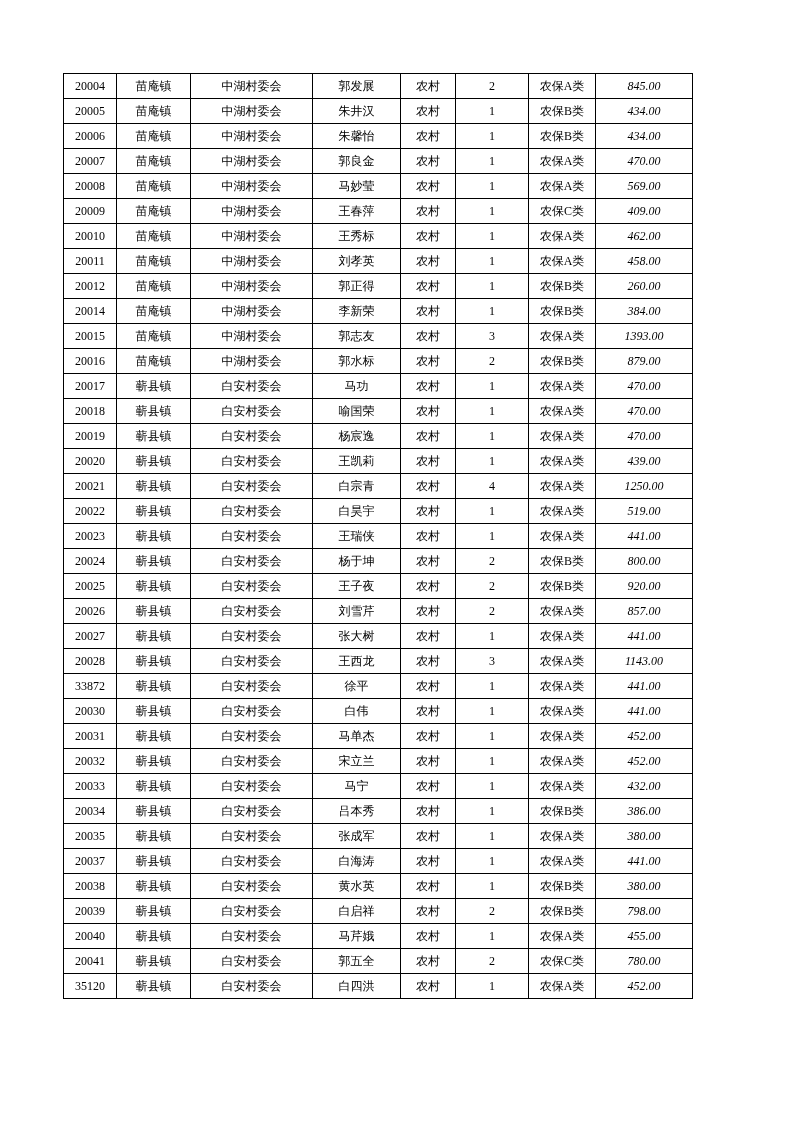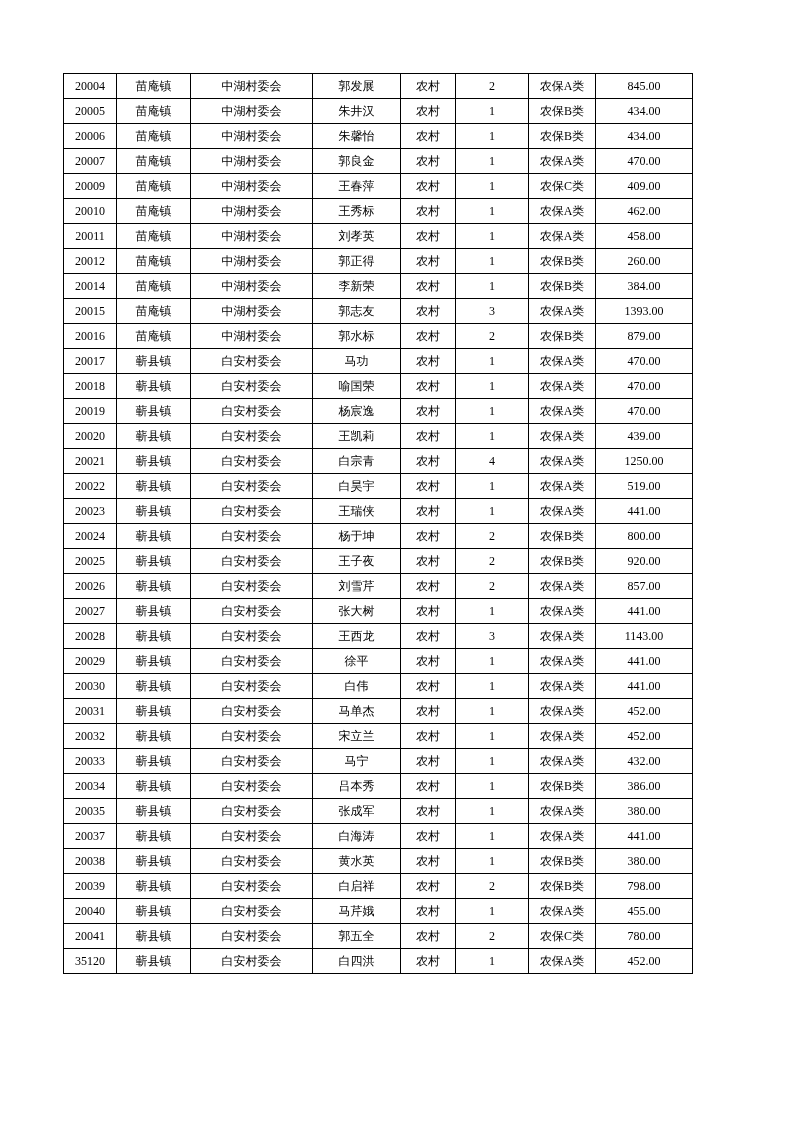--- a/index.html
+++ b/index.html
@@ -47,20 +47,21 @@
   col.c-village  { width: 122px; }
   col.c-name     { width: 88px; }
   col.c-type     { width: 55px; }
   col.c-count    { width: 73px; }
   col.c-category { width: 67px; }
   col.c-amount   { width: 97px; }
 
   td.cell-amount {
     text-align: right;
     padding-right: 30px;
+    font-style: italic;
   }
 </style>
 </head>
 <body>
 
 <div class="page">
   <table class="data-table">
     <colgroup>
       <col class="c-id">
       <col class="c-town">
@@ -106,20 +107,30 @@
           <td class="cell-id">20007</td>
           <td class="cell-town">苗庵镇</td>
           <td class="cell-village">中湖村委会</td>
           <td class="cell-name">郭良金</td>
           <td class="cell-type">农村</td>
           <td class="cell-count">1</td>
           <td class="cell-category">农保A类</td>
           <td class="cell-amount">470.00</td>
         </tr>
         <tr>
+          <td class="cell-id">20008</td>
+          <td class="cell-town">苗庵镇</td>
+          <td class="cell-village">中湖村委会</td>
+          <td class="cell-name">马妙莹</td>
+          <td class="cell-type">农村</td>
+          <td class="cell-count">1</td>
+          <td class="cell-category">农保A类</td>
+          <td class="cell-amount">569.00</td>
+        </tr>
+        <tr>
           <td class="cell-id">20009</td>
           <td class="cell-town">苗庵镇</td>
           <td class="cell-village">中湖村委会</td>
           <td class="cell-name">王春萍</td>
           <td class="cell-type">农村</td>
           <td class="cell-count">1</td>
           <td class="cell-category">农保C类</td>
           <td class="cell-amount">409.00</td>
         </tr>
         <tr>
@@ -296,21 +307,21 @@
           <td class="cell-id">20028</td>
           <td class="cell-town">蕲县镇</td>
           <td class="cell-village">白安村委会</td>
           <td class="cell-name">王西龙</td>
           <td class="cell-type">农村</td>
           <td class="cell-count">3</td>
           <td class="cell-category">农保A类</td>
           <td class="cell-amount">1143.00</td>
         </tr>
         <tr>
-          <td class="cell-id">20029</td>
+          <td class="cell-id">33872</td>
           <td class="cell-town">蕲县镇</td>
           <td class="cell-village">白安村委会</td>
           <td class="cell-name">徐平</td>
           <td class="cell-type">农村</td>
           <td class="cell-count">1</td>
           <td class="cell-category">农保A类</td>
           <td class="cell-amount">441.00</td>
         </tr>
         <tr>
           <td class="cell-id">20030</td>

